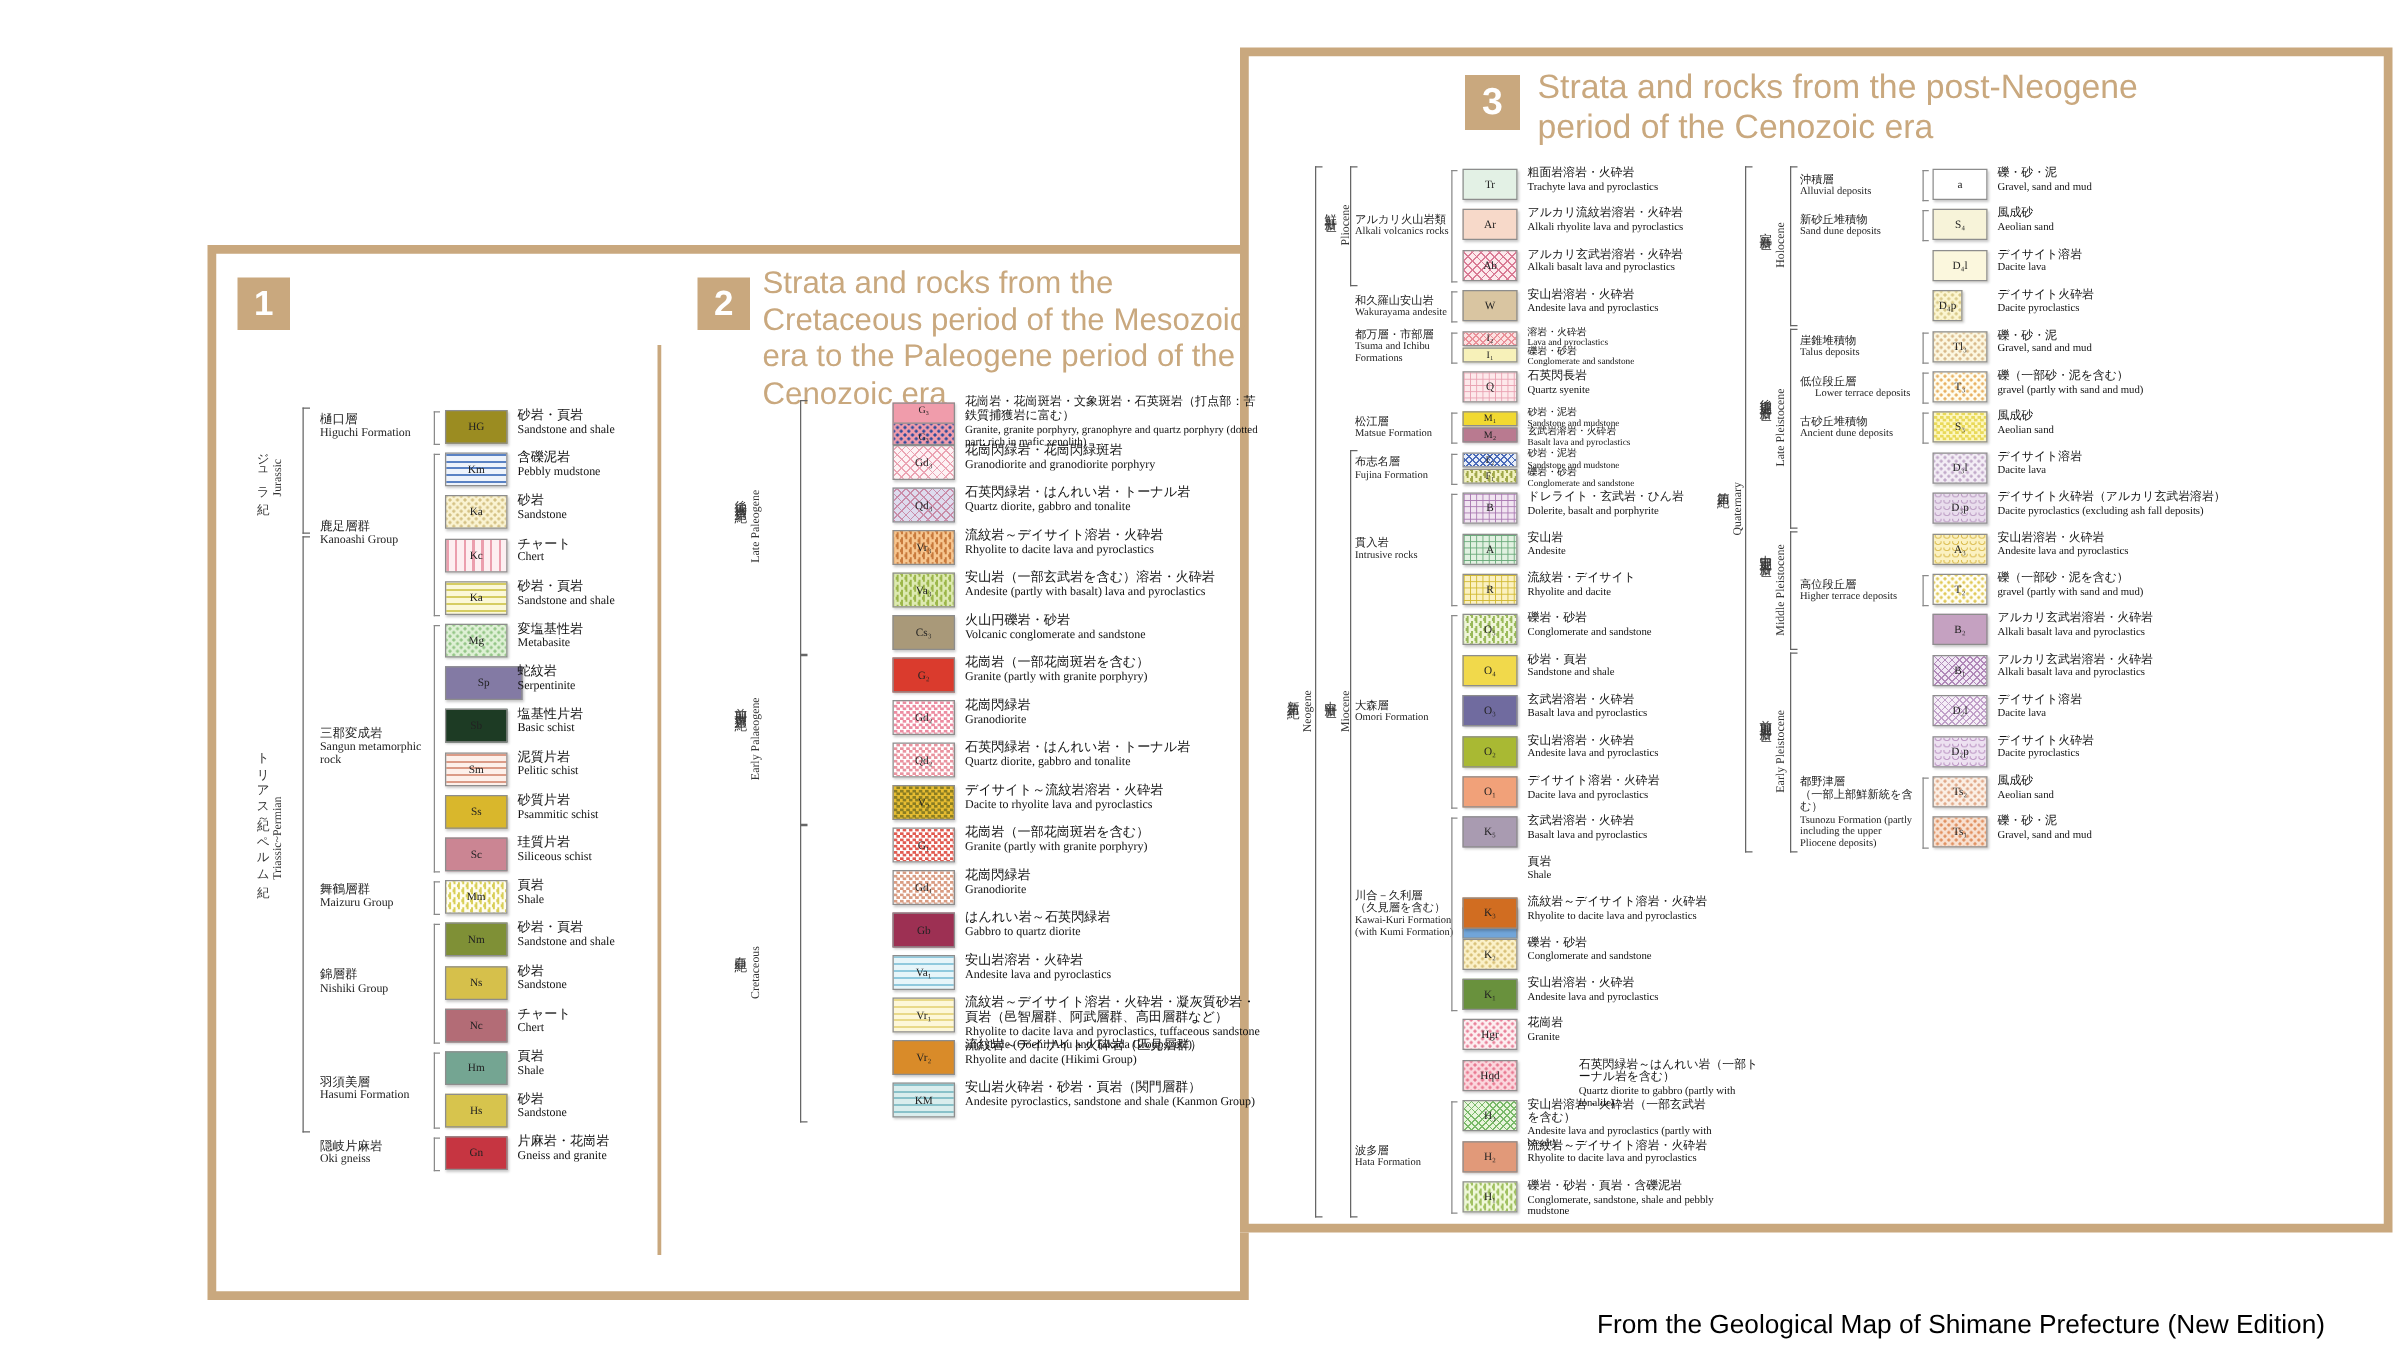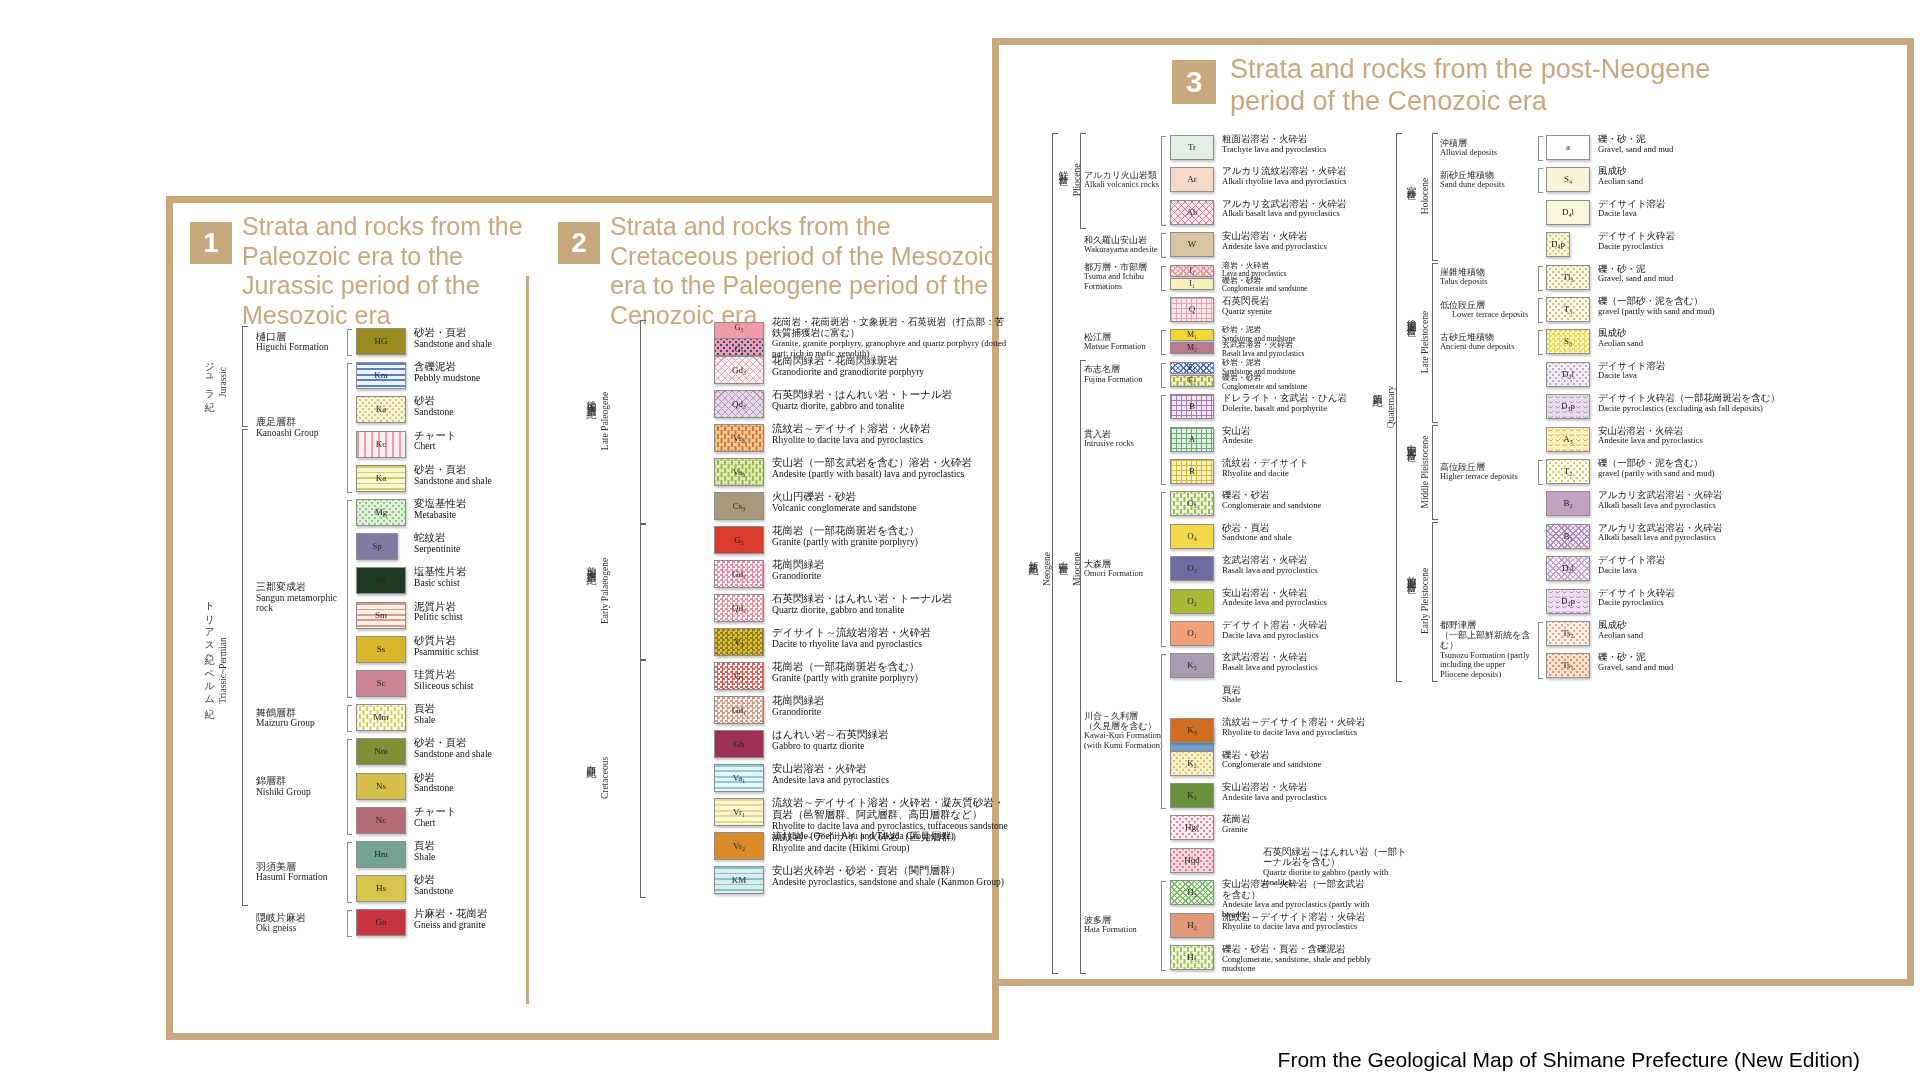--- a/index.html
+++ b/index.html
@@ -38,21 +38,20 @@
 </style>
 </head>
 <body>
 
 <div class="canvas">
   <div class="frame" id="frame-a"></div>
   <div class="frame" id="frame-b"></div>
   <div class="divider" id="divider-1-2"></div>
 
   <div class="numbox" id="num1">1</div>
-  <div class="sec-head" id="title1">Strata and rocks from the Paleozoic era to the Jurassic period of the Mesozoic era</div>
   <div class="numbox" id="num2">2</div>
   <div class="sec-head" id="title2">Strata and rocks from the Cretaceous period of the Mesozoic era to the Paleogene period of the Cenozoic era</div>
   <div class="numbox" id="num3">3</div>
   <div class="sec-head" id="title3">Strata and rocks from the post-Neogene period of the Cenozoic era</div>
 
   <div id="legend-root">
       <div class="swatch" style="left: 356px; top: 328px; width: 50px; height: 27px; background-color: rgb(155, 140, 33);">
         <div class="code" style="font-size: 9px;">HG</div>
       </div>
       <div class="desc" style="left: 414px; top: 327px; width: 235px;">
@@ -87,21 +86,21 @@
         <div class="jp" style="font-size: 10.5px;">砂岩・頁岩</div>
         <div class="en" style="font-size: 9.6px;">Sandstone and shale</div>
       </div>
       <div class="swatch" style="left: 356px; top: 499px; width: 50px; height: 27px; background-color: rgb(222, 240, 213); background-image: radial-gradient(circle, rgb(148, 198, 135) 1px, transparent 1.5px), radial-gradient(circle, rgb(148, 198, 135) 1px, transparent 1.5px); background-size: 6px 6px, 6px 6px; background-position: 0px 0px, 3px 3px;">
         <div class="code" style="font-size: 9px;">Mg</div>
       </div>
       <div class="desc" style="left: 414px; top: 498px; width: 235px;">
         <div class="jp" style="font-size: 10.5px;">変塩基性岩</div>
         <div class="en" style="font-size: 9.6px;">Metabasite</div>
       </div>
-      <div class="swatch" style="left: 356px; top: 533.2px; width: 42px; height: 27px; background-color: rgb(131, 122, 164);">
+      <div class="swatch" style="left: 356px; top: 533.2px; width: 62px; height: 27px; background-color: rgb(131, 122, 164);">
         <div class="code" style="font-size: 9px;">Sp</div>
       </div>
       <div class="desc" style="left: 414px; top: 532.2px; width: 235px;">
         <div class="jp" style="font-size: 10.5px;">蛇紋岩</div>
         <div class="en" style="font-size: 9.6px;">Serpentinite</div>
       </div>
       <div class="swatch" style="left: 356px; top: 567.4px; width: 50px; height: 27px; background-color: rgb(29, 59, 36);">
         <div class="code" style="font-size: 9px;">Sb</div>
       </div>
       <div class="desc" style="left: 414px; top: 566.4px; width: 235px;">
@@ -628,21 +627,21 @@
         <div class="code" style="font-size: 9px;">D₃l</div>
       </div>
       <div class="desc" style="left: 1598px; top: 360.8px; width: 305px;">
         <div class="jp" style="font-size: 9.5px;">デイサイト溶岩</div>
         <div class="en" style="font-size: 8.6px;">Dacite lava</div>
       </div>
       <div class="swatch" style="left: 1546px; top: 394.2px; width: 44px; height: 25px; background-color: rgb(233, 221, 237); background-image: radial-gradient(circle at 50% 0px, transparent 2.1px, rgb(185, 153, 193) 2.1px, rgb(185, 153, 193) 2.9px, transparent 3px); background-size: 7px 5px;">
         <div class="code" style="font-size: 9px;">D₃p</div>
       </div>
       <div class="desc" style="left: 1598px; top: 393.2px; width: 305px;">
-        <div class="jp" style="font-size: 9.5px;">デイサイト火砕岩（一部花崗斑岩を含む）</div>
+        <div class="jp" style="font-size: 9.5px;">デイサイト火砕岩（アルカリ玄武岩溶岩）</div>
         <div class="en" style="font-size: 8.6px;">Dacite pyroclastics (excluding ash fall deposits)</div>
       </div>
       <div class="swatch" style="left: 1546px; top: 426.6px; width: 44px; height: 25px; background-color: rgb(251, 241, 193); background-image: radial-gradient(circle at 50% 0px, transparent 2.1px, rgb(217, 185, 73) 2.1px, rgb(217, 185, 73) 2.9px, transparent 3px); background-size: 7px 5px;">
         <div class="code" style="font-size: 9px;">A₃</div>
       </div>
       <div class="desc" style="left: 1598px; top: 425.6px; width: 305px;">
         <div class="jp" style="font-size: 9.5px;">安山岩溶岩・火砕岩</div>
         <div class="en" style="font-size: 8.6px;">Andesite lava and pyroclastics</div>
       </div>
       <div class="swatch" style="left: 1546px; top: 459px; width: 44px; height: 25px; background-color: rgb(255, 254, 245); background-image: radial-gradient(circle, rgb(225, 201, 89) 1px, transparent 1.5px), radial-gradient(circle, rgb(225, 201, 89) 1px, transparent 1.5px); background-size: 6px 6px, 6px 6px; background-position: 0px 0px, 3px 3px;">

